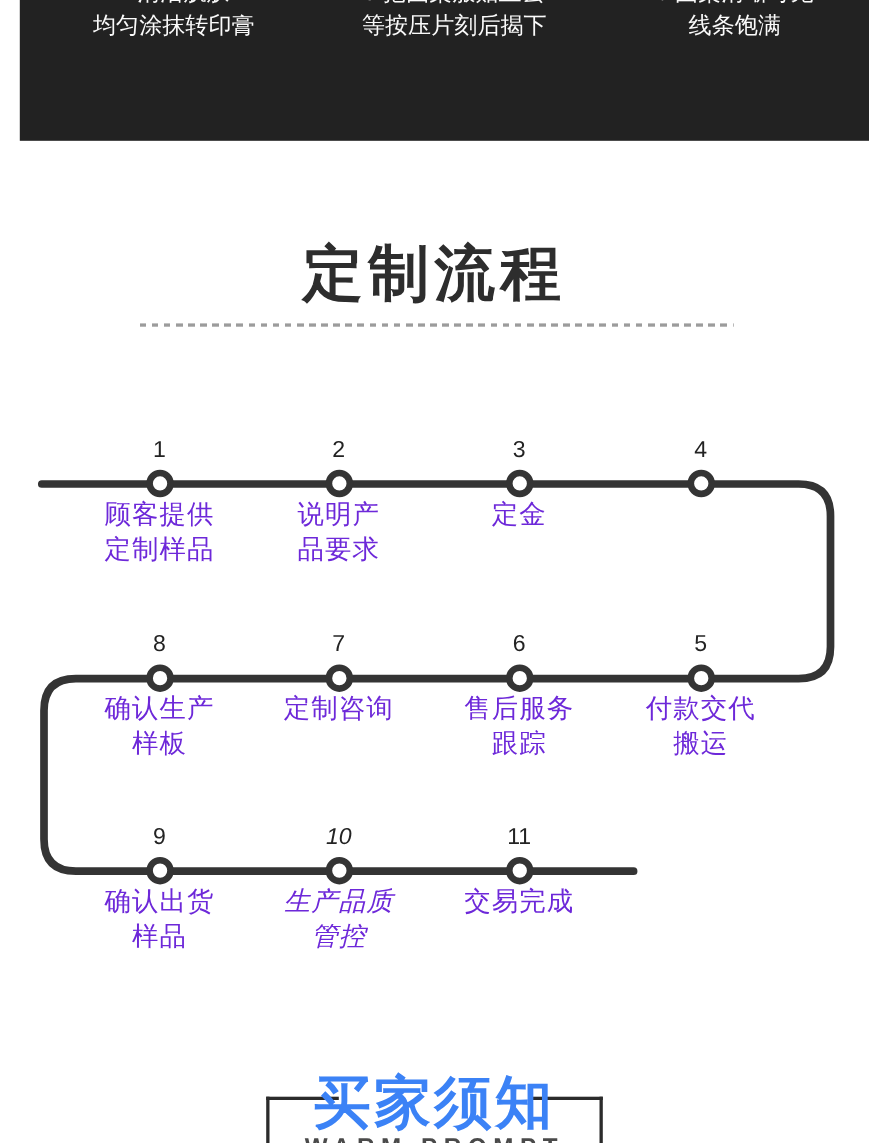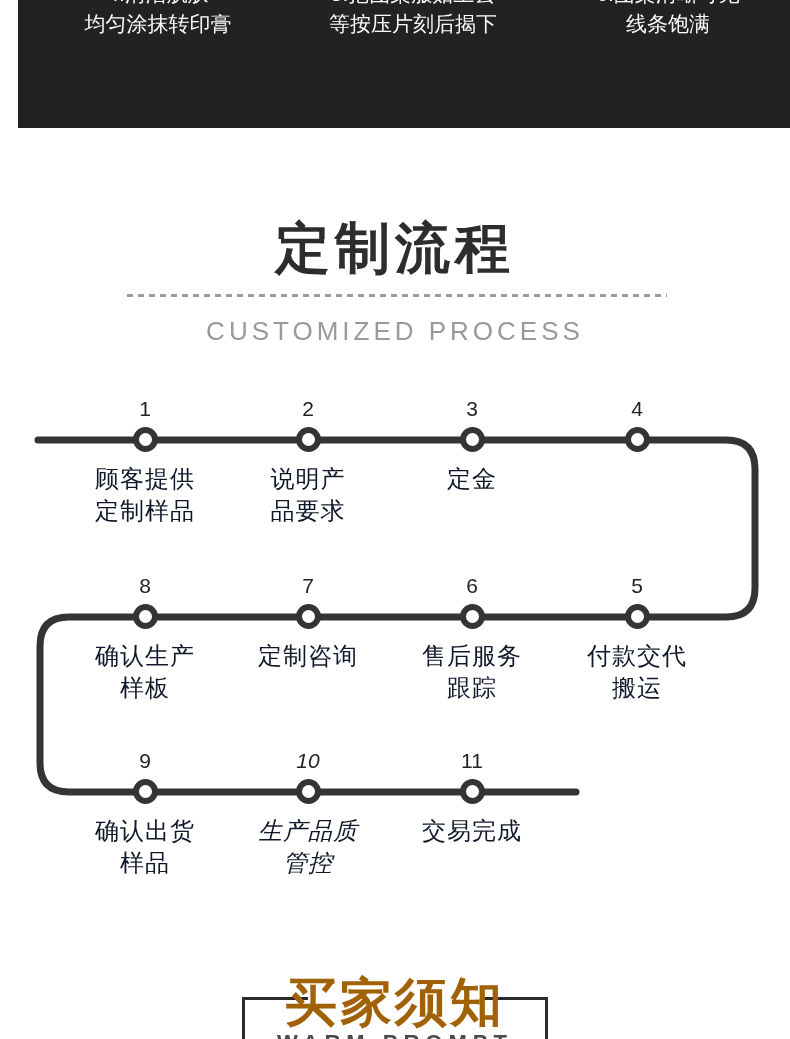--- a/index.html
+++ b/index.html
@@ -42,29 +42,29 @@
   .flow-svg { position:absolute; left:0; top:0; width:790px; height:1039px; }
 
   
   .node { position:absolute; width:170px; text-align:center; }
   .node .num { height:26px; font-size:21px; line-height:26px; color:#232323; }
   .node .ring {
     width:25px; height:25px; margin:5px auto 0 auto;
     border:6px solid #343434; border-radius:50%; background:#ffffff;
   }
   .node .lbl {
-    margin-top:11px; font-size:24px; line-height:32px; color:#0f172a;
+    font-size:24px; line-height:32px; color:#6d28d9;
     letter-spacing:1px;
   }
 
   
   .notice-title {
     position:absolute; left:0; top:968px; width:790px;
     text-align:center; font-size:52px; font-weight:bold;
-    letter-spacing:3px; color:#a16207;
+    letter-spacing:3px; color:#3b82f6;
   }
   .bracket { position:absolute; top:997px; width:66px; height:60px; }
   .bracket.left  { left:242px; border-top:3px solid #2b2b2b; border-left:3px solid #2b2b2b; }
   .bracket.right { left:482px; border-top:3px solid #2b2b2b; border-right:3px solid #2b2b2b; }
   .notice-sub {
     position:absolute; left:0; top:1030px; width:790px;
     text-align:center; font-size:22px; font-weight:bold;
     letter-spacing:6px; color:#4a4a4a;
   }
 </style>
@@ -83,21 +83,20 @@
       <div>等按压片刻后揭下</div>
     </div>
     <div class="band-col c3">
       <div>6.图案清晰可见</div>
       <div>线条饱满</div>
     </div>
   </div>
 
   <div class="sec-title">定制流程</div>
   <div class="dash-line"></div>
-  <div class="sec-sub">CUSTOMIZED PROCESS</div>
 
   <svg class="flow-svg" viewBox="0 0 790 1039" xmlns="http://www.w3.org/2000/svg">
     <path d="M 38 440 L 726 440 Q 755 440 755 469 L 755 588 Q 755 617 726 617
              L 69 617 Q 40 617 40 646 L 40 763 Q 40 792 69 792 L 576 792" fill="none" stroke="#343434" stroke-width="7" stroke-linecap="round"></path>
   </svg>
 
   <div class="node" style="left:60px;  top:396px;">
     <div class="num">1</div>
     <div class="ring"></div>
     <div class="lbl">

